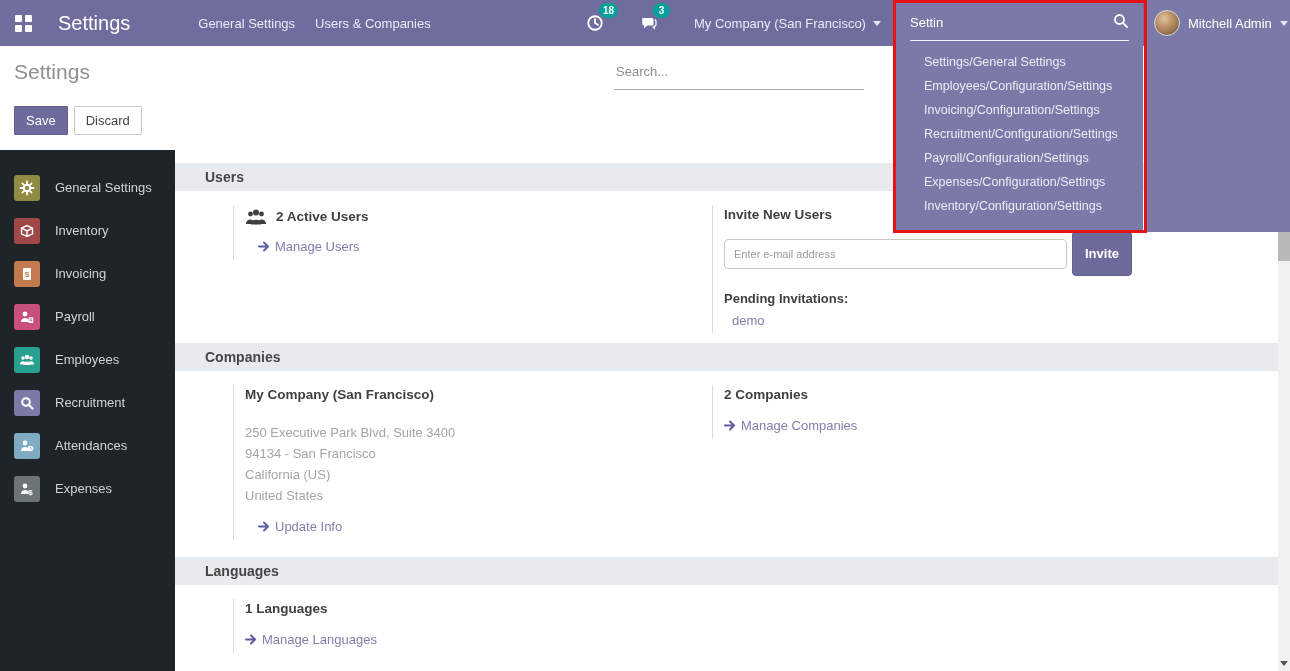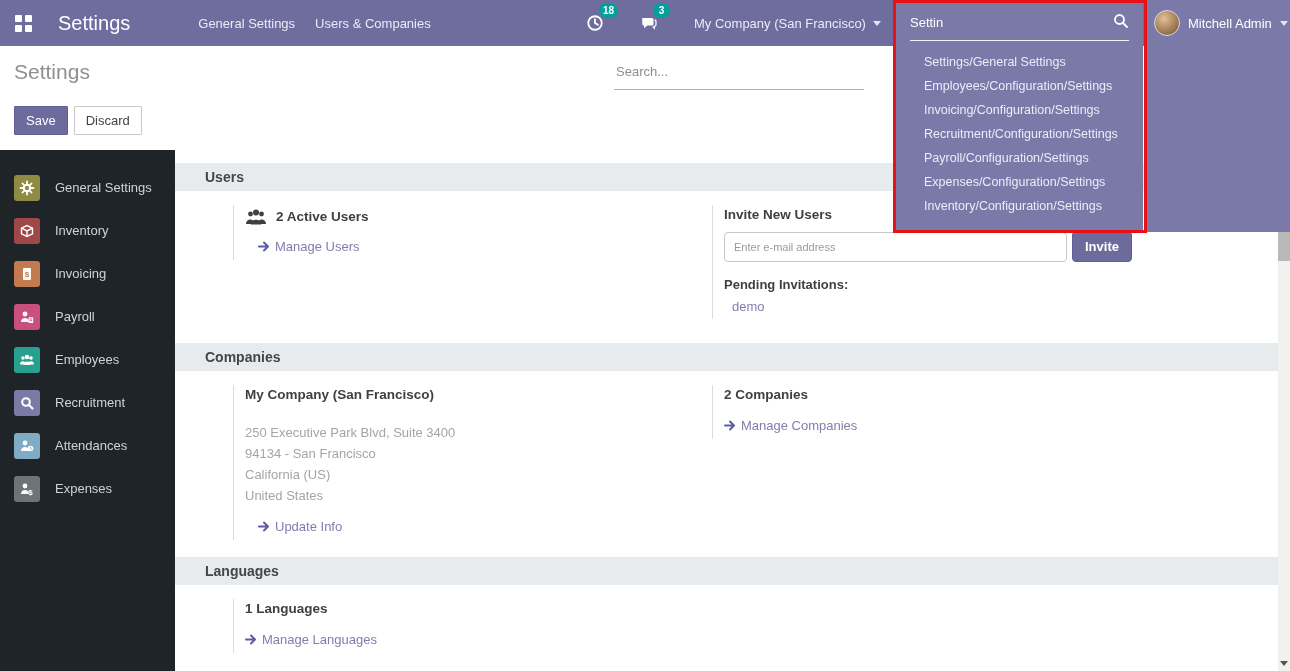--- a/index.html
+++ b/index.html
@@ -102,21 +102,21 @@
   .o-link { display:inline-flex; align-items:center; gap:5px; font-size:13px; color:#7f7ead; cursor:pointer; text-decoration:none; }
   .o-link .arr { display:inline-flex; }
   .mt-link { margin-top:13px; margin-left:13px; }
   .addr { font-size:13px; color:#a5a5a5; line-height:21px; margin-top:20px; }
   .invite-row { display:flex; gap:5px; margin-top:9px; align-items:center; }
   .email-input {
     width:343px; height:30px; border:1px solid #c8c8c8; border-radius:4px;
     font-family:"Liberation Sans",sans-serif; font-size:11px; color:#555; padding:0 9px; outline:none;
   }
   .email-input::placeholder { color:#9b9b9b; }
-  .invite-btn { height:31px; padding:0 12px; border-radius:4px; background:#6c6b9c; border:1px solid #605e97; color:#fff; font-weight:bold; font-size:13px; cursor:pointer; }
+  .invite-btn { height:45px; padding:0 12px; border-radius:4px; background:#6c6b9c; border:1px solid #605e97; color:#fff; font-weight:bold; font-size:13px; cursor:pointer; }
   .pending-title { margin-top:15px; font-size:13px; font-weight:bold; color:#404040; }
   .demo-link { display:inline-block; margin-top:7px; margin-left:8px; font-size:13px; color:#7f7ead; cursor:pointer; }
 
   
   .scrollbar { position:absolute; right:0; top:46px; width:12px; height:625px; background:#f1f1ef; z-index:5; }
   .scroll-thumb { position:absolute; top:186px; left:0; width:12px; height:29px; background:#b9b9b9; cursor:pointer; }
   .scroll-down { position:absolute; bottom:5px; left:2px; width:0; height:0; border-left:4px solid transparent; border-right:4px solid transparent; border-top:5px solid #555; cursor:pointer; }
 
   svg { display:block; }
 </style>

